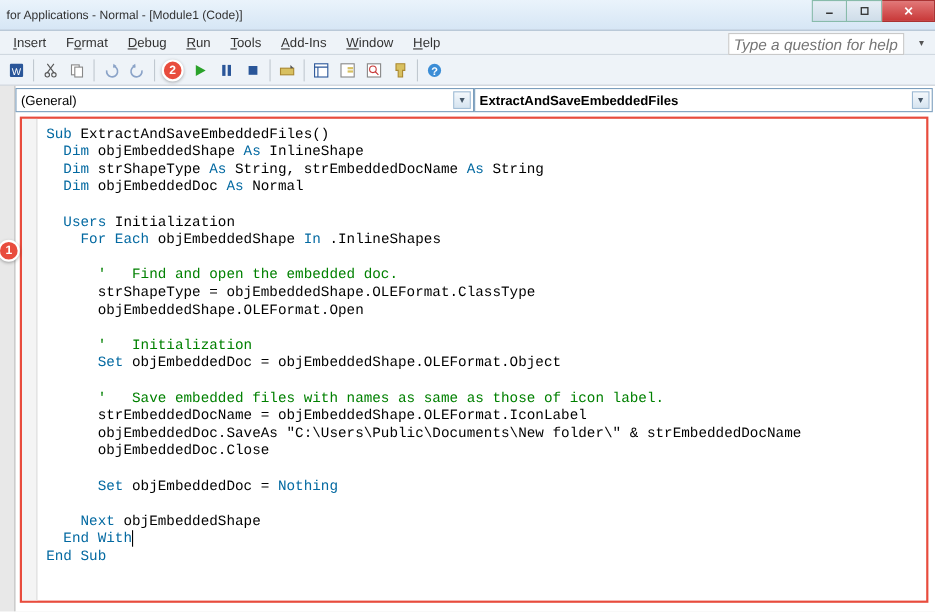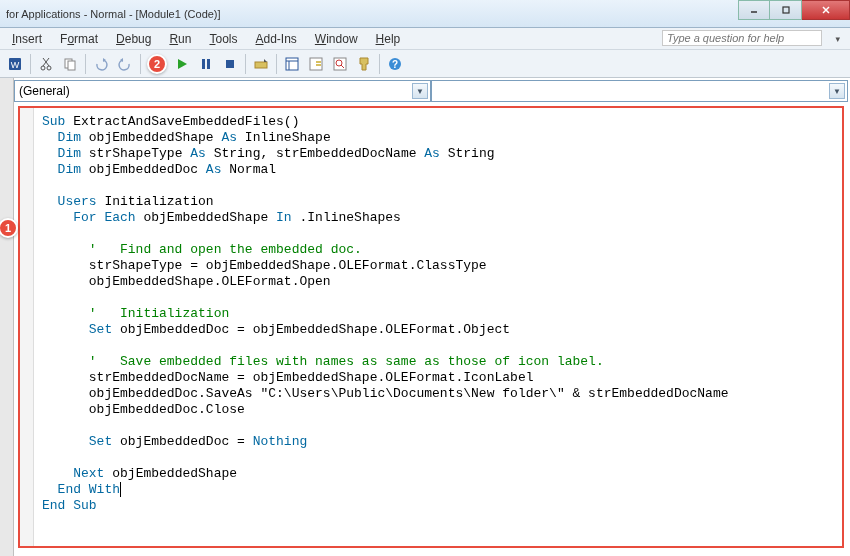--- a/index.html
+++ b/index.html
@@ -10,21 +10,21 @@
 .win-controls { position: absolute; right: 0; top: 0; display: flex; height: 20px; }
 .win-btn { width: 32px; height: 20px; display: flex; align-items: center; justify-content: center; font-size: 10px; }
 .win-min { background: linear-gradient(#e6eef5,#cfdde9); border: 1px solid #8ba; }
 .win-max { background: linear-gradient(#e6eef5,#cfdde9); border: 1px solid #8ba; border-left: none; }
 .win-close { background: linear-gradient(#e27878,#c83838); color: #fff; border: 1px solid #a33; border-left: none; width: 48px; }
 
 .menubar { height: 22px; background: #eef3f8; display: flex; align-items: center; padding: 0 4px; gap: 2px; border-bottom: 1px solid #d0d8e0; position: relative; }
 .menu-item { padding: 2px 8px; color: #333; cursor: default; }
 .menu-item .ul { text-decoration: underline; }
 .help-box { position: absolute; right: 28px; top: 2px; width: 160px; }
-.help-box input { width: 100%; border: 1px solid #c9c9c9; padding: 1px 4px; font-size: 11px; color: #888; font-style: italic; background: #fff; }
+.help-box input { width: 100%; border: 1px solid #c9c9c9; padding: 1px 4px; font-size: 14px; color: #888; font-style: italic; background: #fff; }
 .menu-drop { position: absolute; right: 10px; top: 6px; font-size: 9px; color: #555; }
 
 .toolbar { height: 28px; background: #eef3f8; display: flex; align-items: center; padding: 0 4px; gap: 2px; border-bottom: 1px solid #c0c8d0; position: relative; }
 .tb-btn { width: 22px; height: 22px; display: flex; align-items: center; justify-content: center; border: 1px solid transparent; border-radius: 2px; }
 .tb-sep { width: 1px; height: 20px; background: #c0c8d0; margin: 0 2px; }
 .tb-status { margin-left: 6px; width: 420px; height: 20px; border: 1px solid #c9c9c9; background: #fff; padding: 1px 6px; font-size: 11px; color: #333; display: flex; align-items: center; }
 
 .callout { position: absolute; width: 20px; height: 20px; background: #e84c3d; border: 2px solid #fff; border-radius: 50%; color: #fff; font-size: 11px; font-weight: bold; display: flex; align-items: center; justify-content: center; box-shadow: 0 1px 3px rgba(0,0,0,0.3); z-index: 10; }
 
 .workspace { position: relative; height: calc(556px - 28px - 22px - 28px); background: #fff; }
@@ -183,20 +183,21 @@
 </div>
 
 <div class="workspace">
   <div class="left-gutter"></div>
   <div class="dropdowns">
     <div class="dd">
       <span>(General)</span>
       <div class="dd-arrow">▼</div>
     </div>
     <div class="dd">
+      <b>ExtractAndSaveEmbeddedFiles</b>
       <div class="dd-arrow">▼</div>
     </div>
   </div>
 
   <div class="callout" style="left:-2px; top:140px">
       <span>1</span>
     </div>
 
   <div class="code-area">
     <div class="code-margin"></div>

